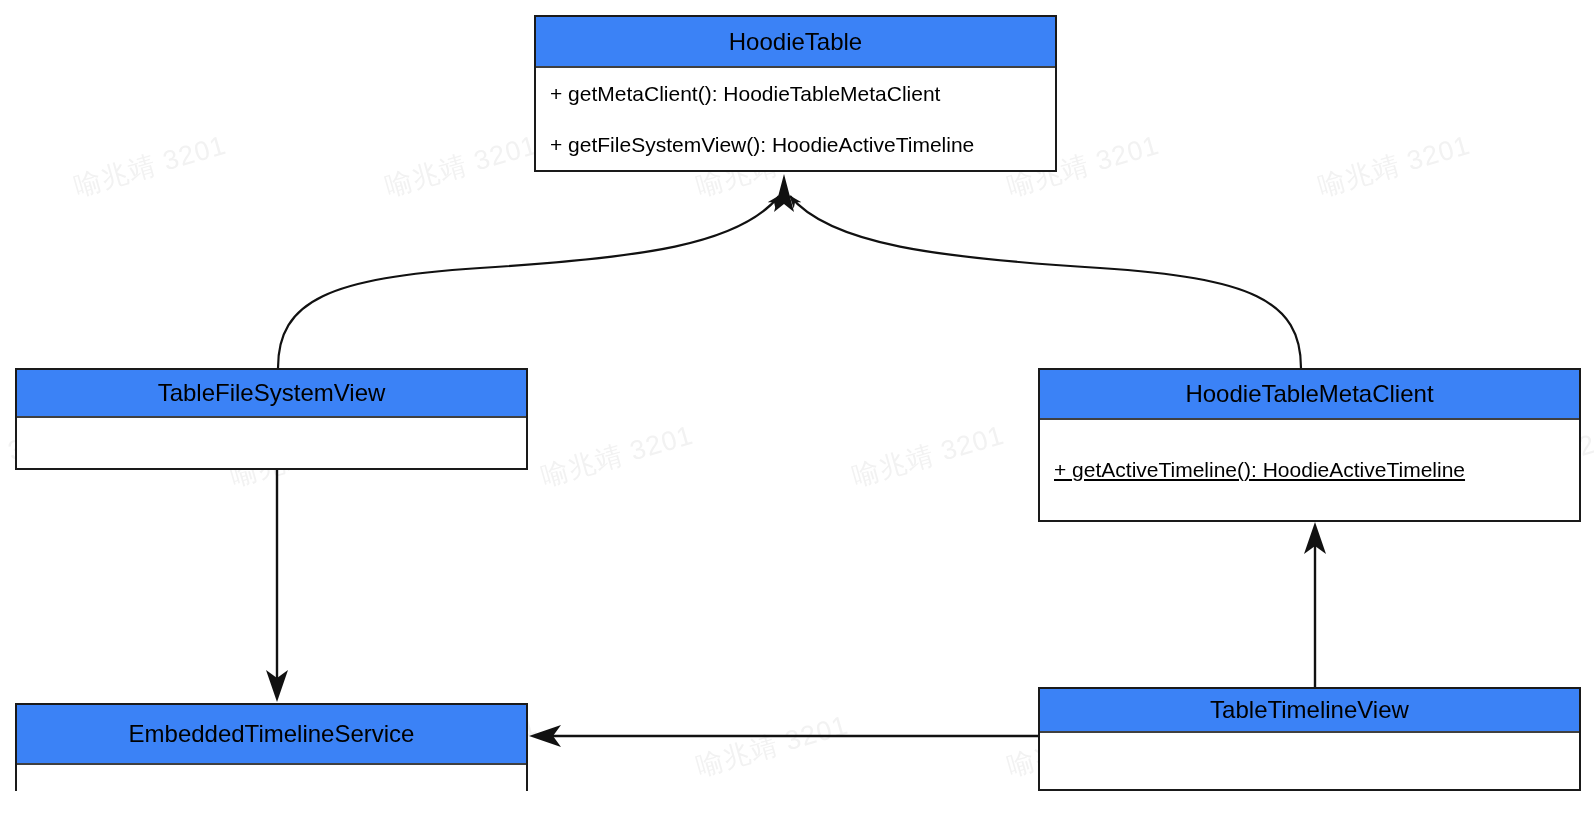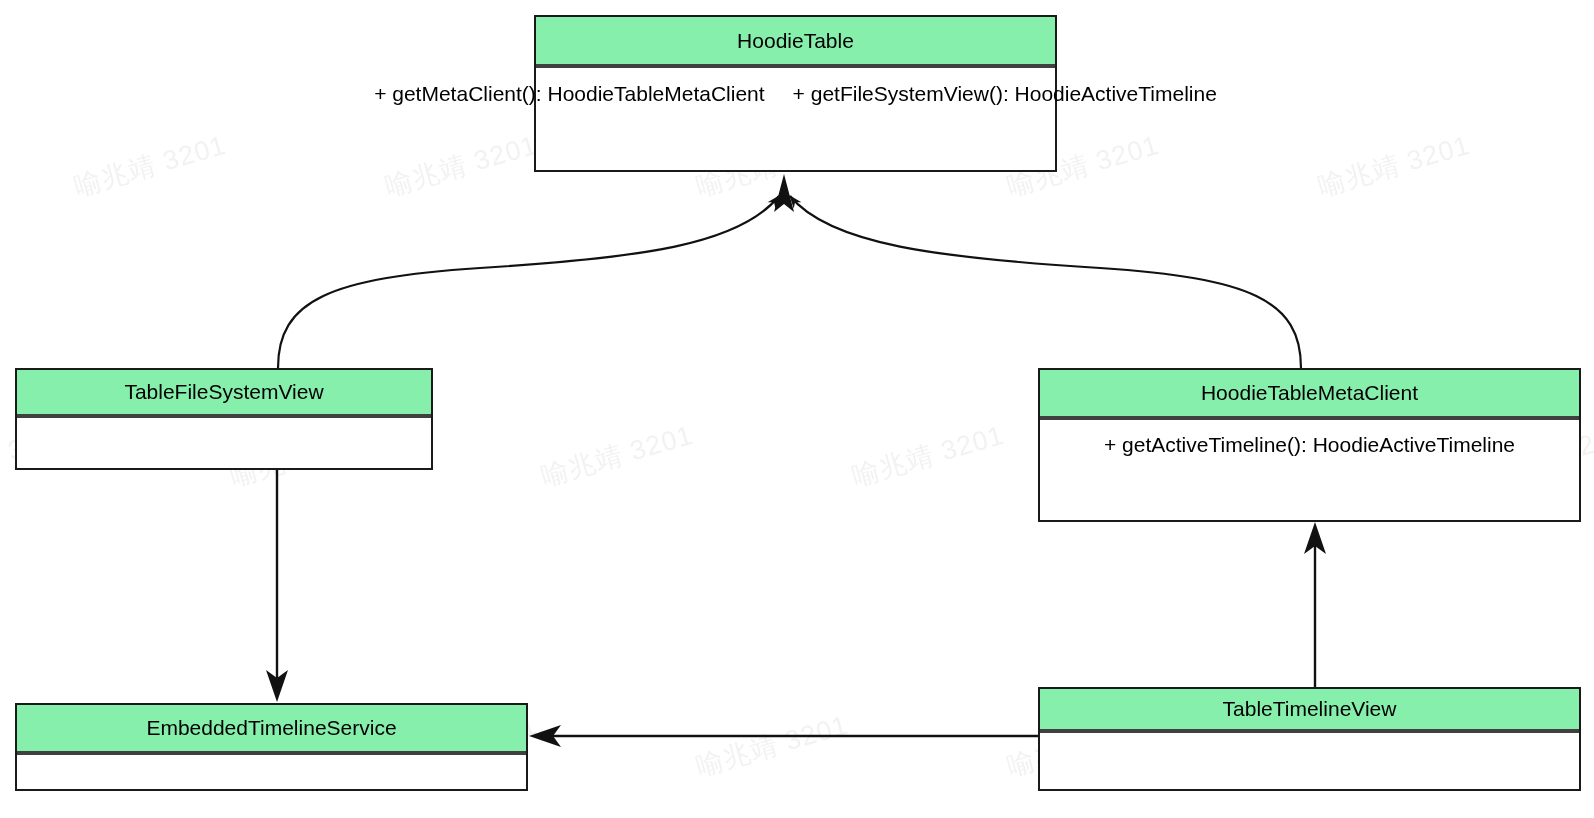--- a/index.html
+++ b/index.html
@@ -51,63 +51,63 @@
   .uml-class {
     position: absolute;
     box-sizing: border-box;
     background: #ffffff;
     border: 2px solid #1a1a1a;
     z-index: 3;
   }
   .uml-class-name {
     box-sizing: border-box;
     text-align: center;
-    font-size: 21px;
+    font-size: 24px;
     color: #000000;
     display: flex;
     align-items: center;
     justify-content: center;
-    border-bottom: 4px solid #404040;
-    background: #86efac;
+    border-bottom: 2px solid #404040;
+    background: #3b82f6;
   }
   .uml-compartment {
     box-sizing: border-box;
     background: #ffffff;
     display: flex;
-    flex-direction: row;
+    flex-direction: column;
     justify-content: center;
   }
   .uml-member {
     font-size: 21px;
     color: #000000;
     padding: 0 14px;
     line-height: 1.1;
     white-space: nowrap;
     display: flex;
     align-items: center;
   }
   .uml-compartment.empty { min-height: 10px; }
 
   
   #class-hoodie-table        { left: 534px; top: 15px;  width: 523px; height: 157px; }
   #class-hoodie-table .uml-class-name { height: 51px; }
   #class-hoodie-table .uml-compartment { height: 102px; }
   #class-hoodie-table .uml-member { height: 51px; }
 
-  #class-table-file-system-view { left: 15px; top: 368px; width: 418px; height: 102px; }
+  #class-table-file-system-view { left: 15px; top: 368px; width: 513px; height: 102px; }
   #class-table-file-system-view .uml-class-name { height: 48px; }
   #class-table-file-system-view .uml-compartment { height: 50px; }
 
   #class-hoodie-table-meta-client { left: 1038px; top: 368px; width: 543px; height: 154px; }
   #class-hoodie-table-meta-client .uml-class-name { height: 50px; }
   #class-hoodie-table-meta-client .uml-compartment { height: 100px; }
-  #class-hoodie-table-meta-client .uml-member { height: 50px; }
+  #class-hoodie-table-meta-client .uml-member { height: 50px; text-decoration: underline; }
 
   #class-embedded-timeline-service { left: 15px; top: 703px; width: 513px; height: 88px; }
-  #class-embedded-timeline-service .uml-class-name { height: 50px; }
+  #class-embedded-timeline-service .uml-class-name { height: 60px; }
   #class-embedded-timeline-service .uml-compartment { height: 34px; }
 
   #class-table-timeline-view { left: 1038px; top: 687px; width: 543px; height: 104px; }
   #class-table-timeline-view .uml-class-name { height: 44px; }
   #class-table-timeline-view .uml-compartment { height: 52px; }
 </style>
 </head>
 <body>
 
 <div id="diagram-root">

